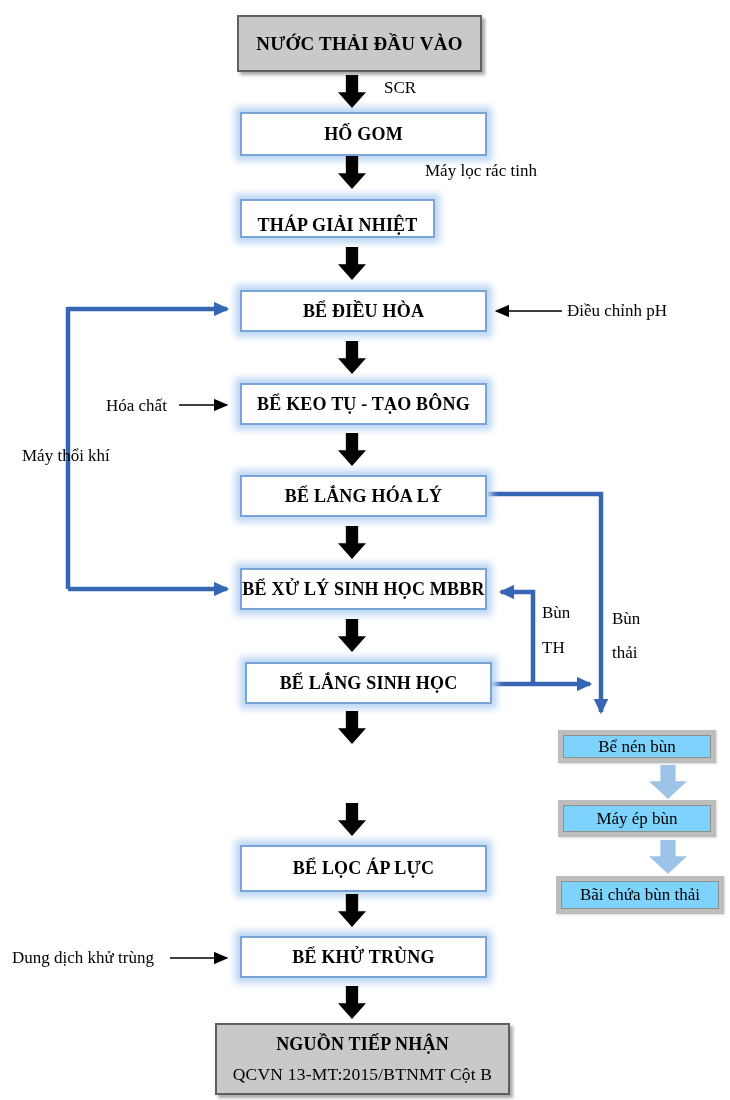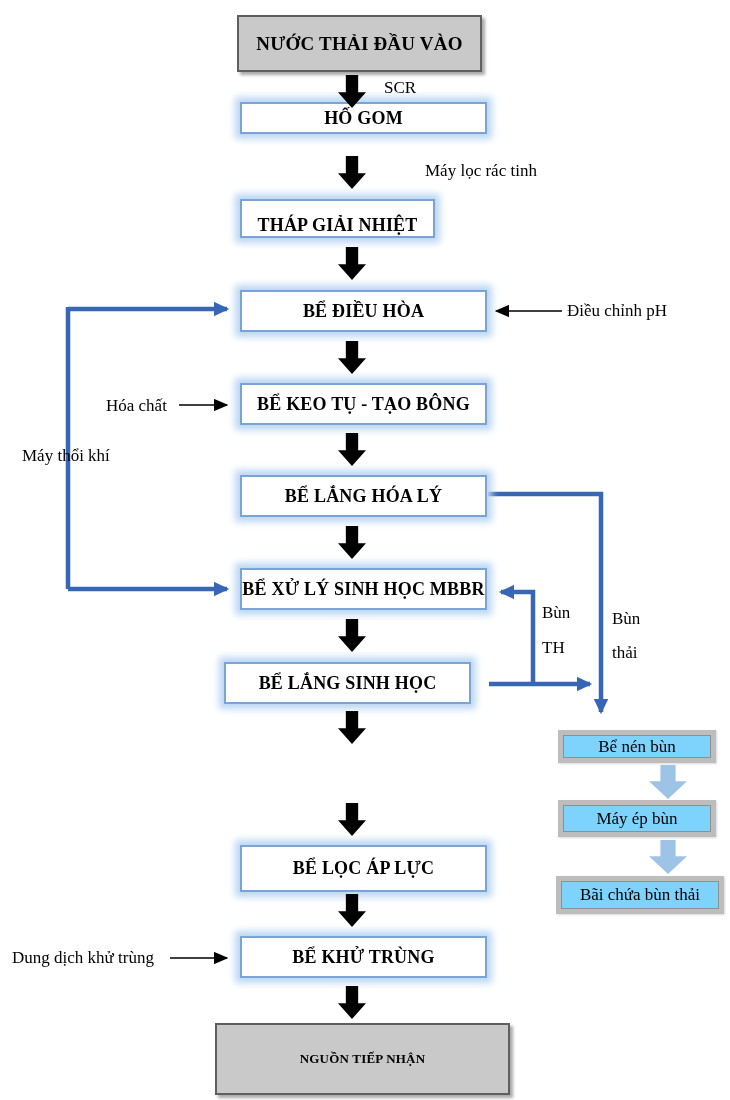--- a/index.html
+++ b/index.html
@@ -27,21 +27,21 @@
   .darrow{ 
     position:absolute;z-index:2;width:28px;height:33px;background:#000;
     clip-path:polygon(28% 0,72% 0,72% 52%,100% 52%,50% 100%,0 52%,28% 52%);
   }
   .sarrow{ 
     position:absolute;z-index:2;width:38px;height:34px;background:#9dc3e6;
     clip-path:polygon(30% 0,70% 0,70% 48%,100% 48%,50% 100%,0 48%,30% 48%);
   }
   .lbl{position:absolute;z-index:3;font-size:17px;white-space:nowrap;line-height:1.15;}
   .sub-line{font-weight:normal;font-size:17.5px;margin-top:9px;}
-  .main-line{font-size:13px;}
+  .main-line{font-size:18px;}
 </style>
 </head>
 <body>
 
 <div class="canvas">
 
   <svg class="wires" viewBox="0 0 730 1100">
     <defs>
       <marker id="ab" markerWidth="3.6" markerHeight="3.2" refX="2.9" refY="1.6" orient="auto" markerUnits="strokeWidth">
         <path d="M0,0 L3.4,1.6 L0,3.2 Z" fill="#3766b4"></path>
@@ -63,21 +63,21 @@
 
     <path d="M 562 311 H 496" fill="none" stroke="#000" stroke-width="1.4" marker-end="url(#ak)"></path>
     <path d="M 179 405 H 227" fill="none" stroke="#000" stroke-width="1.4" marker-end="url(#ak)"></path>
     <path d="M 170 958 H 227" fill="none" stroke="#000" stroke-width="1.4" marker-end="url(#ak)"></path>
   </svg>
 
   <div class="box graybox" style="left:237px;top:15px;width:245px;height:57px;">
     <div>NƯỚC THẢI ĐẦU VÀO</div>
   </div>
 
-  <div class="box bluebox" style="left:240px;top:102px;width:247px;height:32px;">
+  <div class="box bluebox" style="left:240px;top:112px;width:247px;height:44px;">
     <div>HỐ GOM</div>
   </div>
 
   <div class="box bluebox" style="left:240px;top:199px;width:195px;height:39px;justify-content:flex-end;">
     <div>THÁP GIẢI NHIỆT</div>
   </div>
 
   <div class="box bluebox" style="left:240px;top:290px;width:247px;height:42px;">
     <div>BỂ ĐIỀU HÒA</div>
   </div>
@@ -87,35 +87,36 @@
   </div>
 
   <div class="box bluebox" style="left:240px;top:475px;width:247px;height:42px;">
     <div>BỂ LẮNG HÓA LÝ</div>
   </div>
 
   <div class="box bluebox" style="left:240px;top:568px;width:247px;height:42px;align-items:center;">
     <div>BỂ XỬ LÝ SINH HỌC MBBR</div>
   </div>
 
-  <div class="box bluebox" style="left:224px;top:662px;width:247px;height:42px;">
+  <div class="box bluebox" style="left:245px;top:662px;width:247px;height:42px;">
     <div>BỂ LẮNG SINH HỌC</div>
   </div>
 
 
   <div class="box bluebox" style="left:240px;top:845px;width:247px;height:47px;">
     <div>BỂ LỌC ÁP LỰC</div>
   </div>
 
   <div class="box bluebox" style="left:240px;top:936px;width:247px;height:42px;">
     <div>BỂ KHỬ TRÙNG</div>
   </div>
 
   <div class="box graybox" style="left:215px;top:1023px;width:295px;height:72px;">
     <div class="main-line">NGUỒN TIẾP NHẬN</div>
+    <div class="sub-line">QCVN 13-MT:2015/BTNMT Cột B</div>
   </div>
 
   <div class="box sludgebox" style="left:558px;top:730px;width:158px;height:33px;">
     <div>Bể nén bùn</div>
   </div>
 
   <div class="box sludgebox" style="left:558px;top:800px;width:158px;height:37px;">
     <div>Máy ép bùn</div>
   </div>
 

